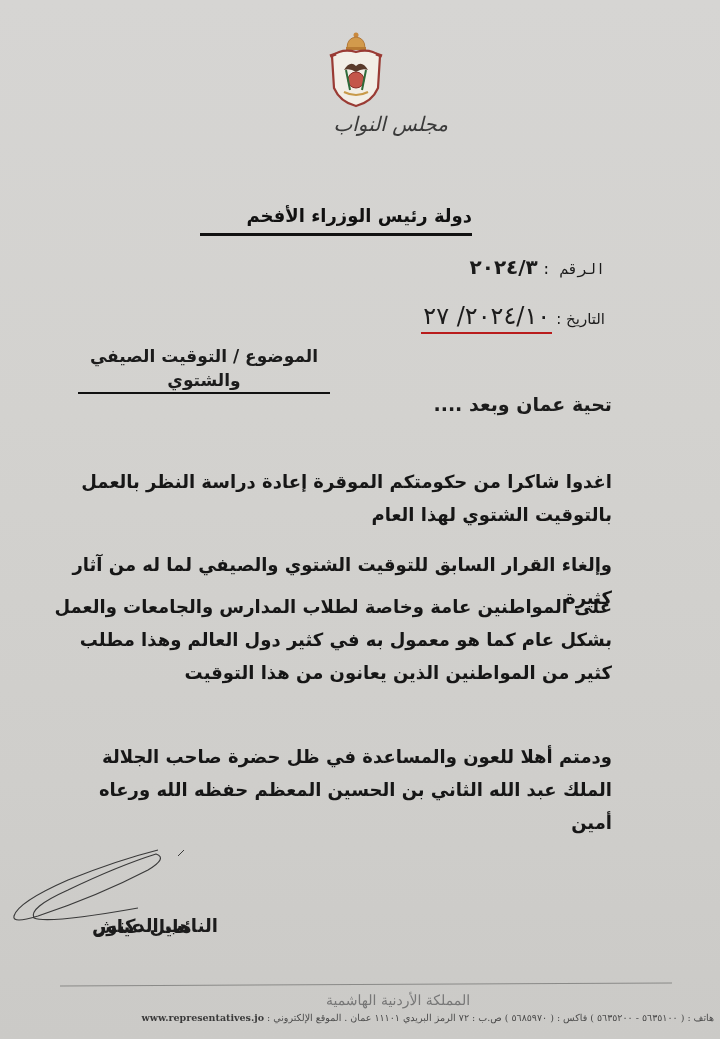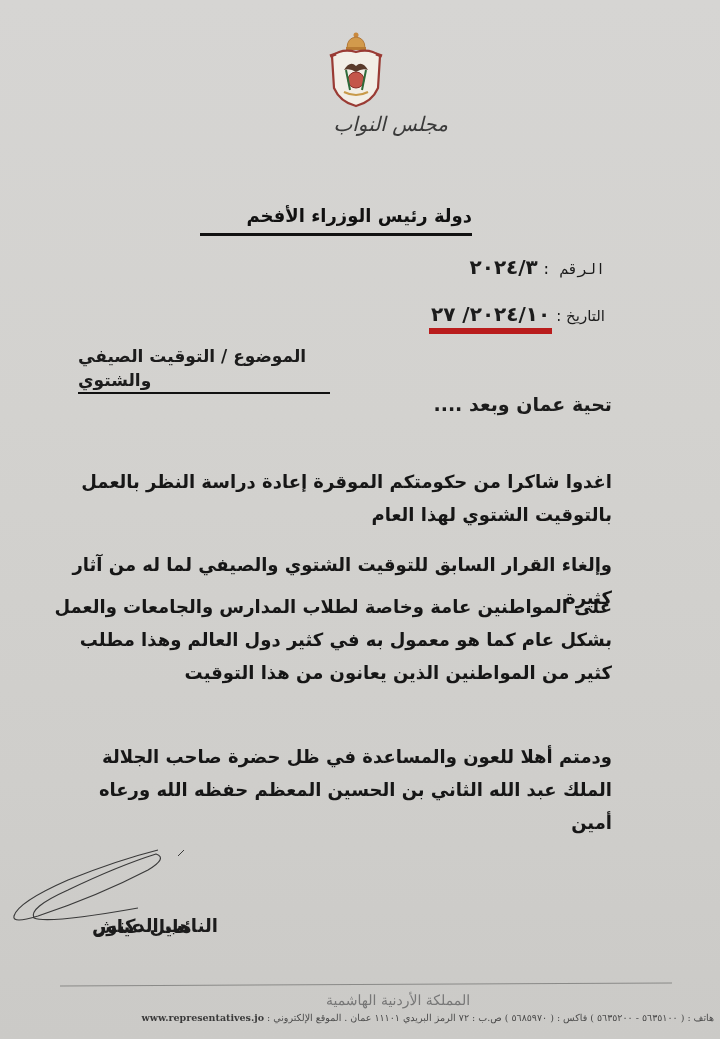--- a/index.html
+++ b/index.html
@@ -28,25 +28,25 @@
       font-size: 18px; font-weight: bold; color: #111;
       border-bottom: 3px solid #111; padding-bottom: 1px; line-height: 32px;
     }
 
     
     .ref-row { right: 115px; top: 255px; font-size: 18px; font-weight: bold; color: #1a1a1a; display: flex; align-items: baseline; gap: 4px; }
     .ref-label { font-size: 15px; font-weight: normal; font-family: Liberation Mono, monospace; }
     .ref-value { font-size: 20px; letter-spacing: 1px; }
     .date-row { right: 115px; top: 302px; display: flex; align-items: baseline; gap: 4px; }
     .date-label { font-size: 15px; }
-    .date-value { font-size: 20px; font-weight: bold; letter-spacing: 1px; border-bottom: 6px solid #b91c1c; padding: 0 2px 2px 2px; }
+    .date-value { font-size: 24px; font-weight: normal; letter-spacing: 1px; border-bottom: 2px solid #b91c1c; padding: 0 2px 2px 2px; }
 
     
     .subject {
-      left: 78px; top: 344px; width: 252px; text-align: left;
+      left: 78px; top: 344px; width: 252px; text-align: center;
       font-size: 17px; font-weight: bold;
       border-bottom: 2px solid #111; line-height: 24px; padding-bottom: 0px;
     }
 
     
     .greeting { right: 108px; top: 393px; font-size: 19px; font-weight: bold; }
 
     
     .body-text { right: 108px; width: 560px; text-align: right; font-size: 18px; font-weight: bold; line-height: 33px; color: #161616; }
     .p1 { top: 465px; }

